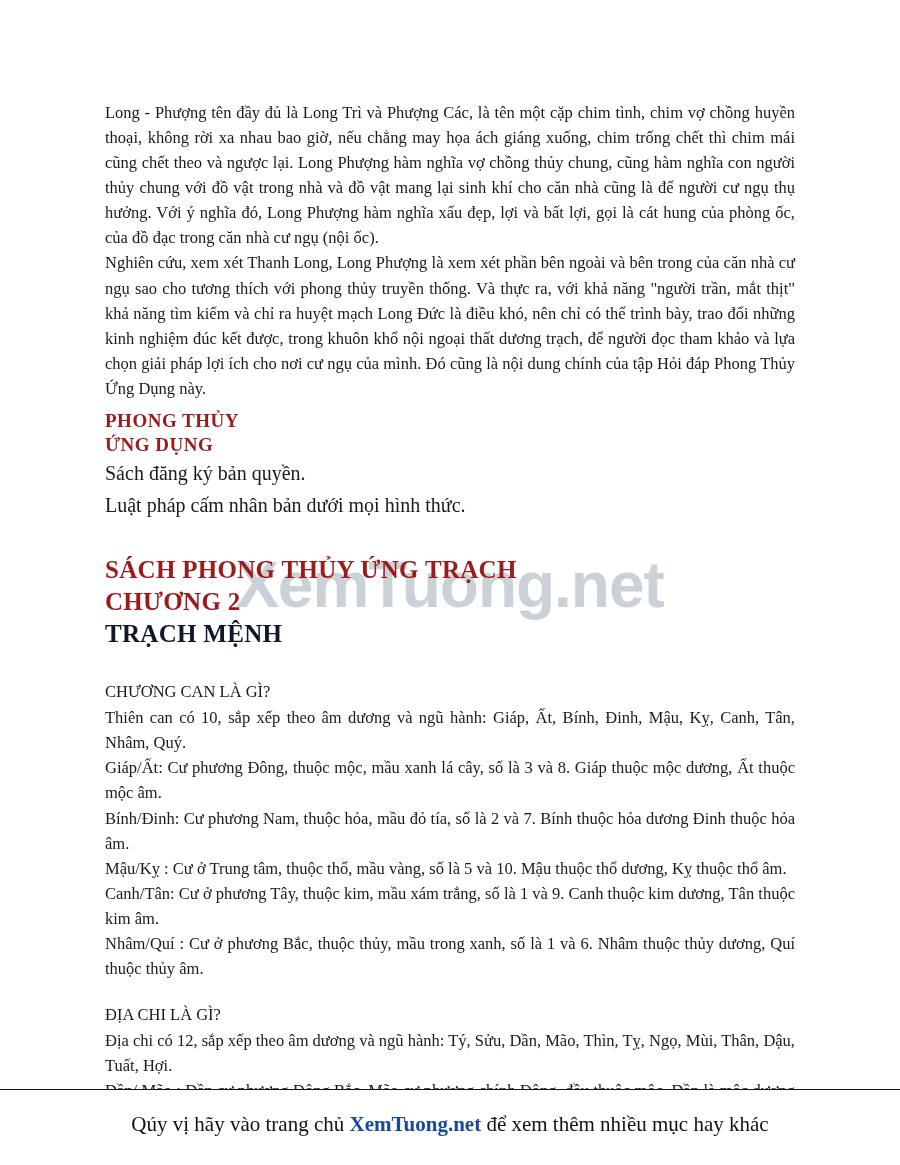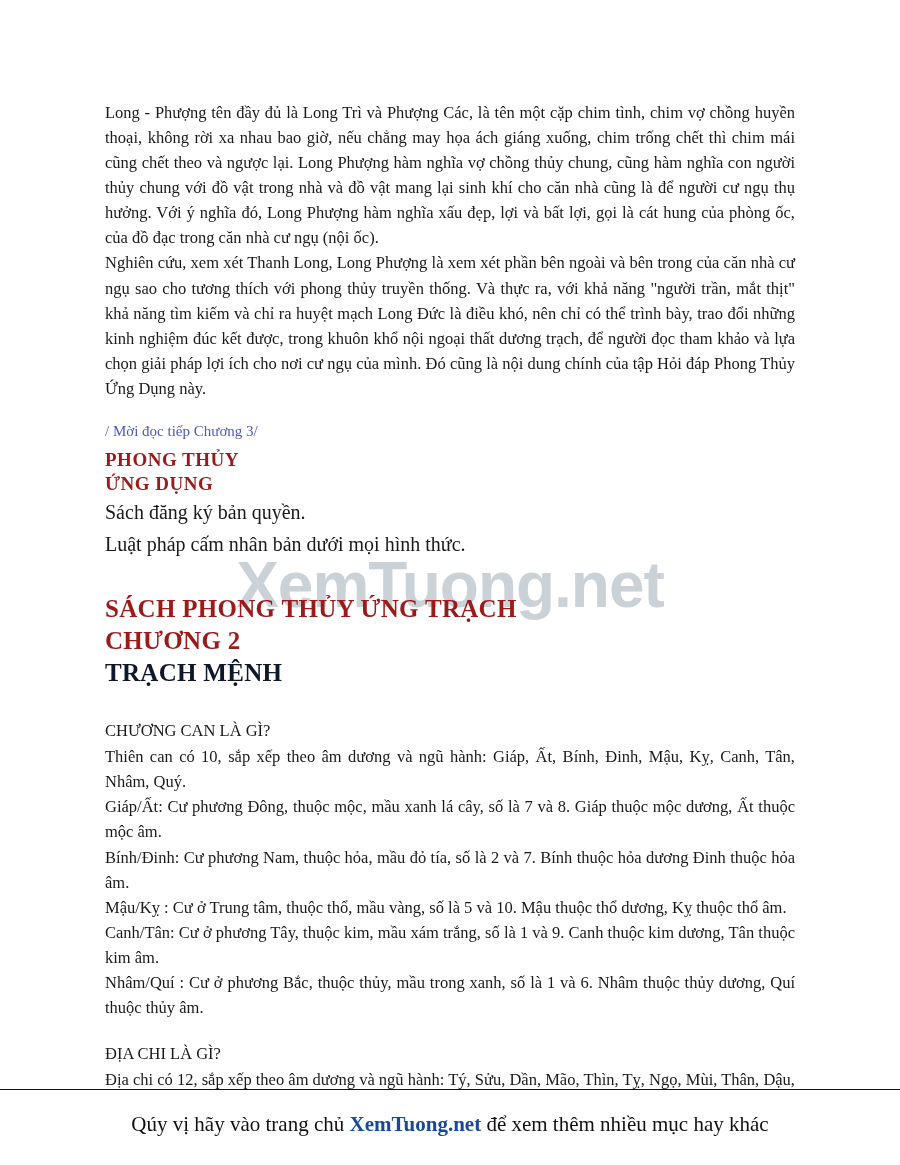--- a/index.html
+++ b/index.html
@@ -137,39 +137,38 @@
 <div class="page">
 
   <div class="watermark">XemTuong.net</div>
 
   <div class="content">
 
     <p class="body-text">Long - Phượng tên đầy đủ là Long Trì và Phượng Các, là tên một cặp chim tình, chim vợ chồng huyền thoại, không rời xa nhau bao giờ, nếu chẳng may họa ách giáng xuống, chim trống chết thì chim mái cũng chết theo và ngược lại. Long Phượng hàm nghĩa vợ chồng thủy chung, cũng hàm nghĩa con người thủy chung với đồ vật trong nhà và đồ vật mang lại sinh khí cho căn nhà cũng là để người cư ngụ thụ hưởng. Với ý nghĩa đó, Long Phượng hàm nghĩa xấu đẹp, lợi và bất lợi, gọi là cát hung của phòng ốc, của đồ đạc trong căn nhà cư ngụ (nội ốc).</p>
     <div class="para-gap"></div>
     <p class="body-text">Nghiên cứu, xem xét Thanh Long, Long Phượng là xem xét phần bên ngoài và bên trong của căn nhà cư ngụ sao cho tương thích với phong thủy truyền thống. Và thực ra, với khả năng "người trần, mắt thịt" khả năng tìm kiếm và chỉ ra huyệt mạch Long Đức là điều khó, nên chỉ có thể trình bày, trao đổi những kinh nghiệm đúc kết được, trong khuôn khổ nội ngoại thất dương trạch, để người đọc tham khảo và lựa chọn giải pháp lợi ích cho nơi cư ngụ của mình. Đó cũng là nội dung chính của tập Hỏi đáp Phong Thủy Ứng Dụng này.</p>
 
-    <div class="link-line">/ Mời đọc tiếp Chương 3/</div>
 
     <div class="center-block">
       <div class="title-red">PHONG THỦY</div>
       <div class="title-red">ỨNG DỤNG</div>
       <div class="subtitle-plain">Sách đăng ký bản quyền.</div>
       <div class="subtitle-plain">Luật pháp cấm nhân bản dưới mọi hình thức.</div>
     </div>
 
     <div class="heading-block">
       <div class="heading-red">SÁCH PHONG THỦY ỨNG TRẠCH</div>
       <div class="heading-red">CHƯƠNG 2</div>
       <div class="heading-blue">TRẠCH MỆNH</div>
     </div>
 
     <div class="section">
       <div class="section-title">CHƯƠNG CAN LÀ GÌ?</div>
       <p>Thiên can có 10, sắp xếp theo âm dương và ngũ hành: Giáp, Ất, Bính, Đinh, Mậu, Kỵ, Canh, Tân, Nhâm, Quý.</p>
-      <p>Giáp/Ất: Cư phương Đông, thuộc mộc, mầu xanh lá cây, số là 7 và 8. Giáp thuộc mộc dương, Ất thuộc mộc âm.</p>
+      <p>Giáp/Ất: Cư phương Đông, thuộc mộc, mầu xanh lá cây, số là 3 và 8. Giáp thuộc mộc dương, Ất thuộc mộc âm.</p>
       <p>Bính/Đinh: Cư phương Nam, thuộc hỏa, mầu đỏ tía, số là 2 và 7. Bính thuộc hỏa dương Đinh thuộc hỏa âm.</p>
       <p>Mậu/Kỵ : Cư ở Trung tâm, thuộc thổ, mầu vàng, số là 5 và 10. Mậu thuộc thổ dương, Kỵ thuộc thổ âm.</p>
       <p>Canh/Tân: Cư ở phương Tây, thuộc kim, mầu xám trắng, số là 1 và 9. Canh thuộc kim dương, Tân thuộc kim âm.</p>
       <p>Nhâm/Quí : Cư ở phương Bắc, thuộc thủy, mầu trong xanh, số là 1 và 6. Nhâm thuộc thủy dương, Quí thuộc thủy âm.</p>
     </div>
 
     <div class="gap-lg"></div>
 
     <div class="section" style="margin-top:0;">
       <div class="section-title">ĐỊA CHI LÀ GÌ?</div>

